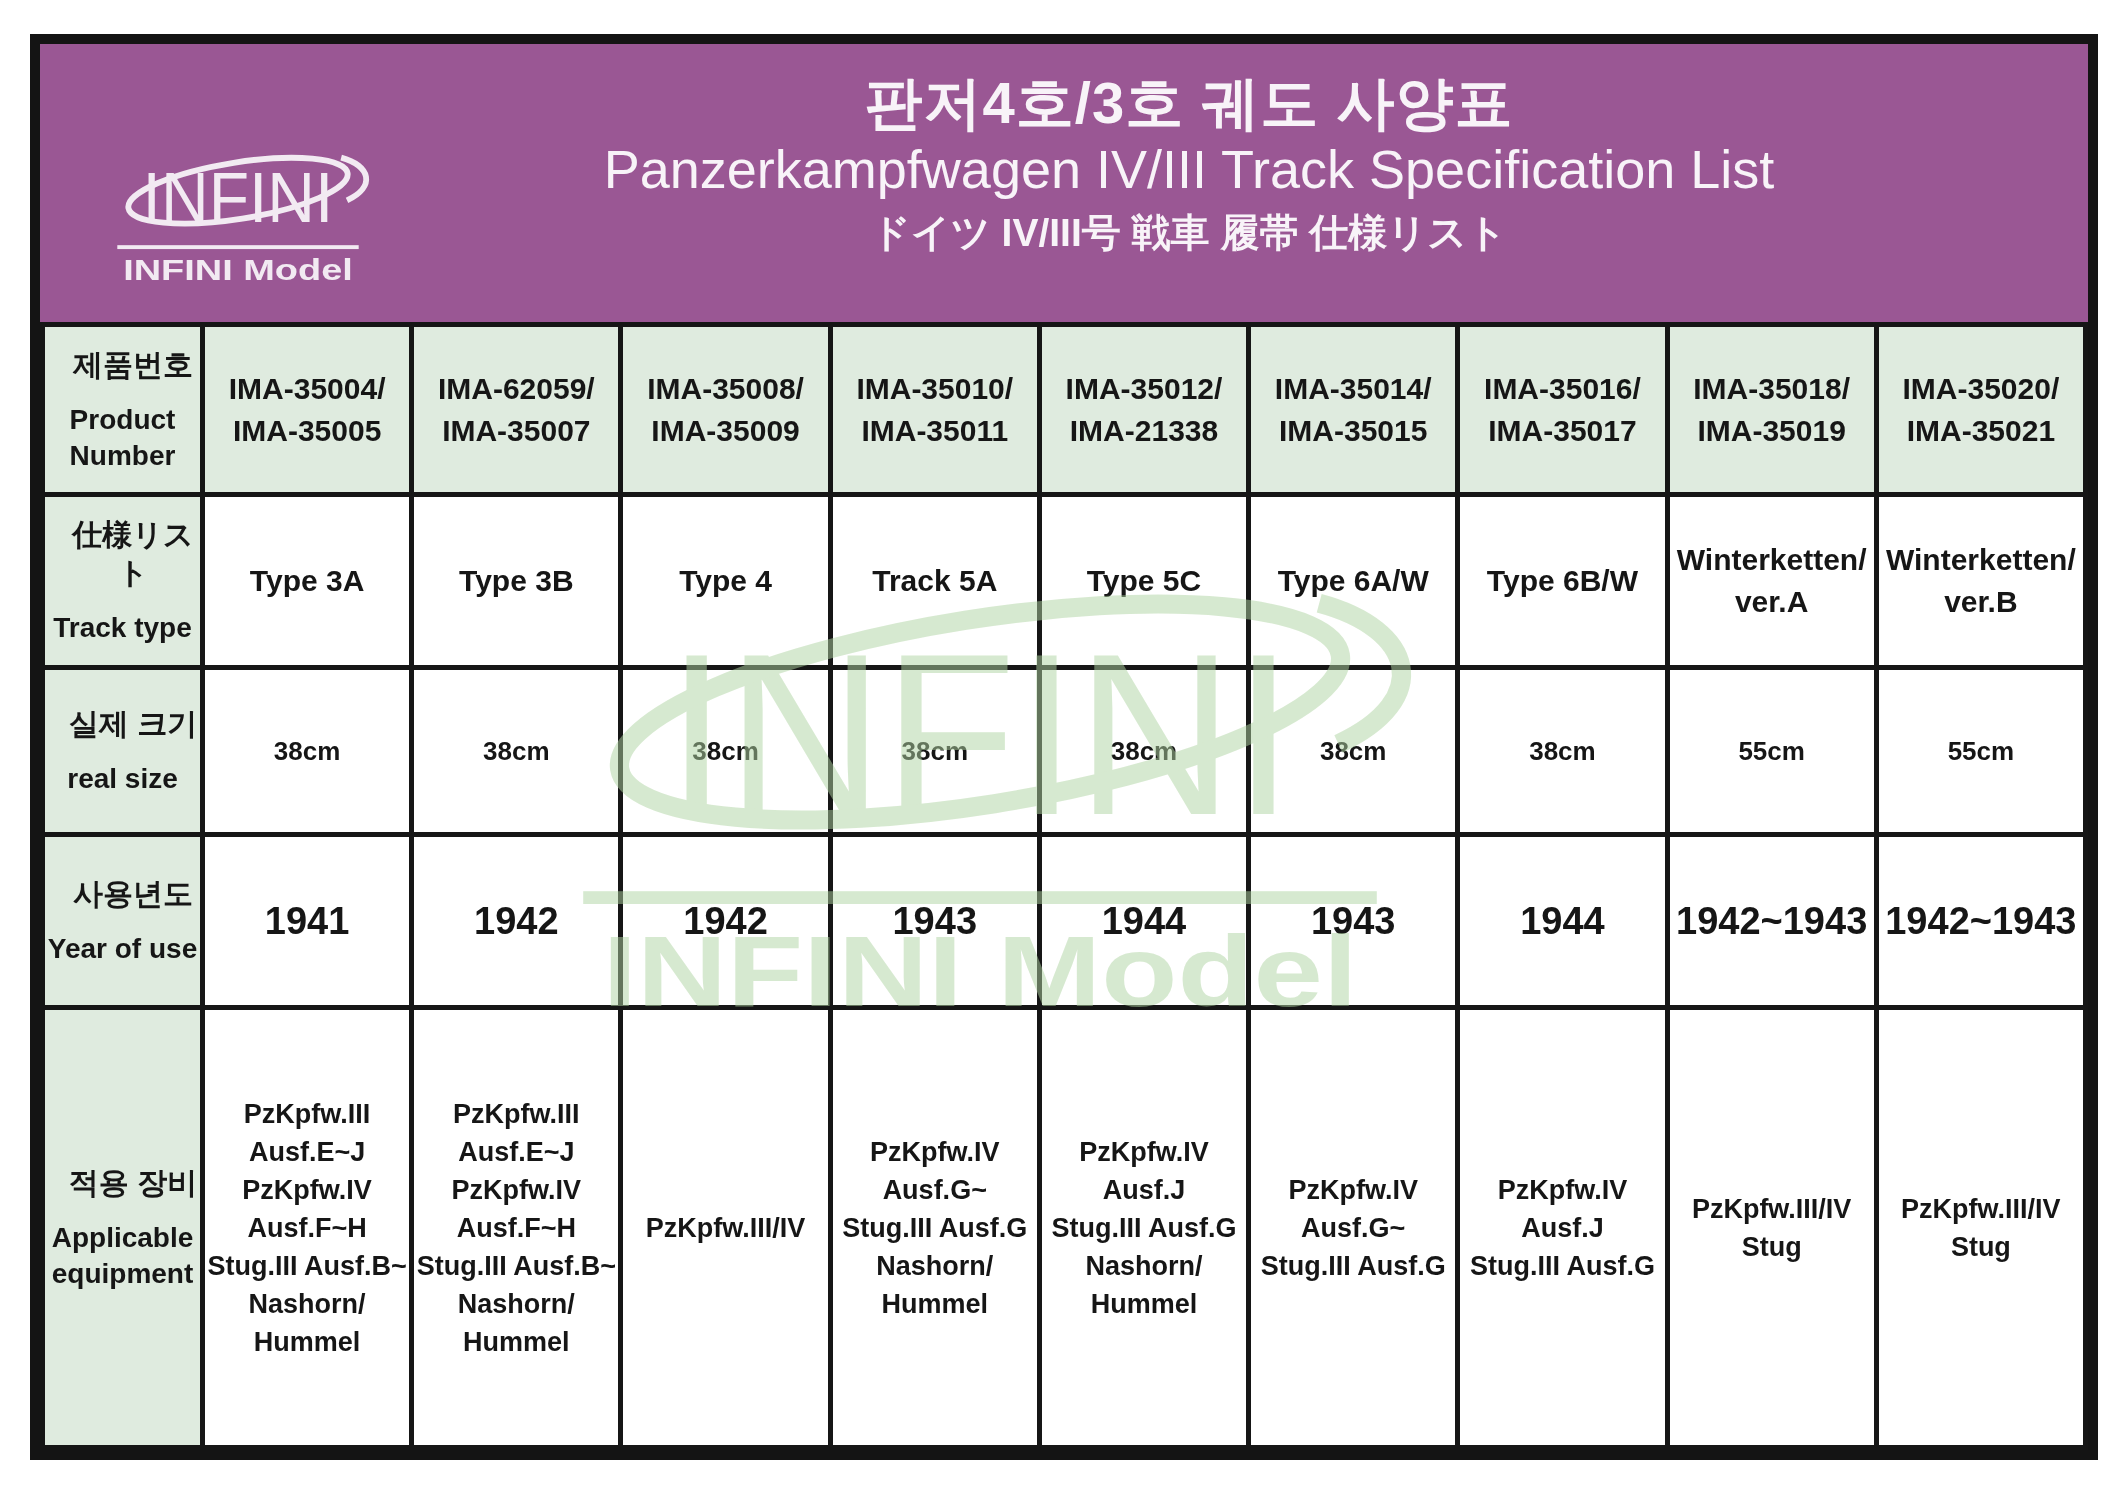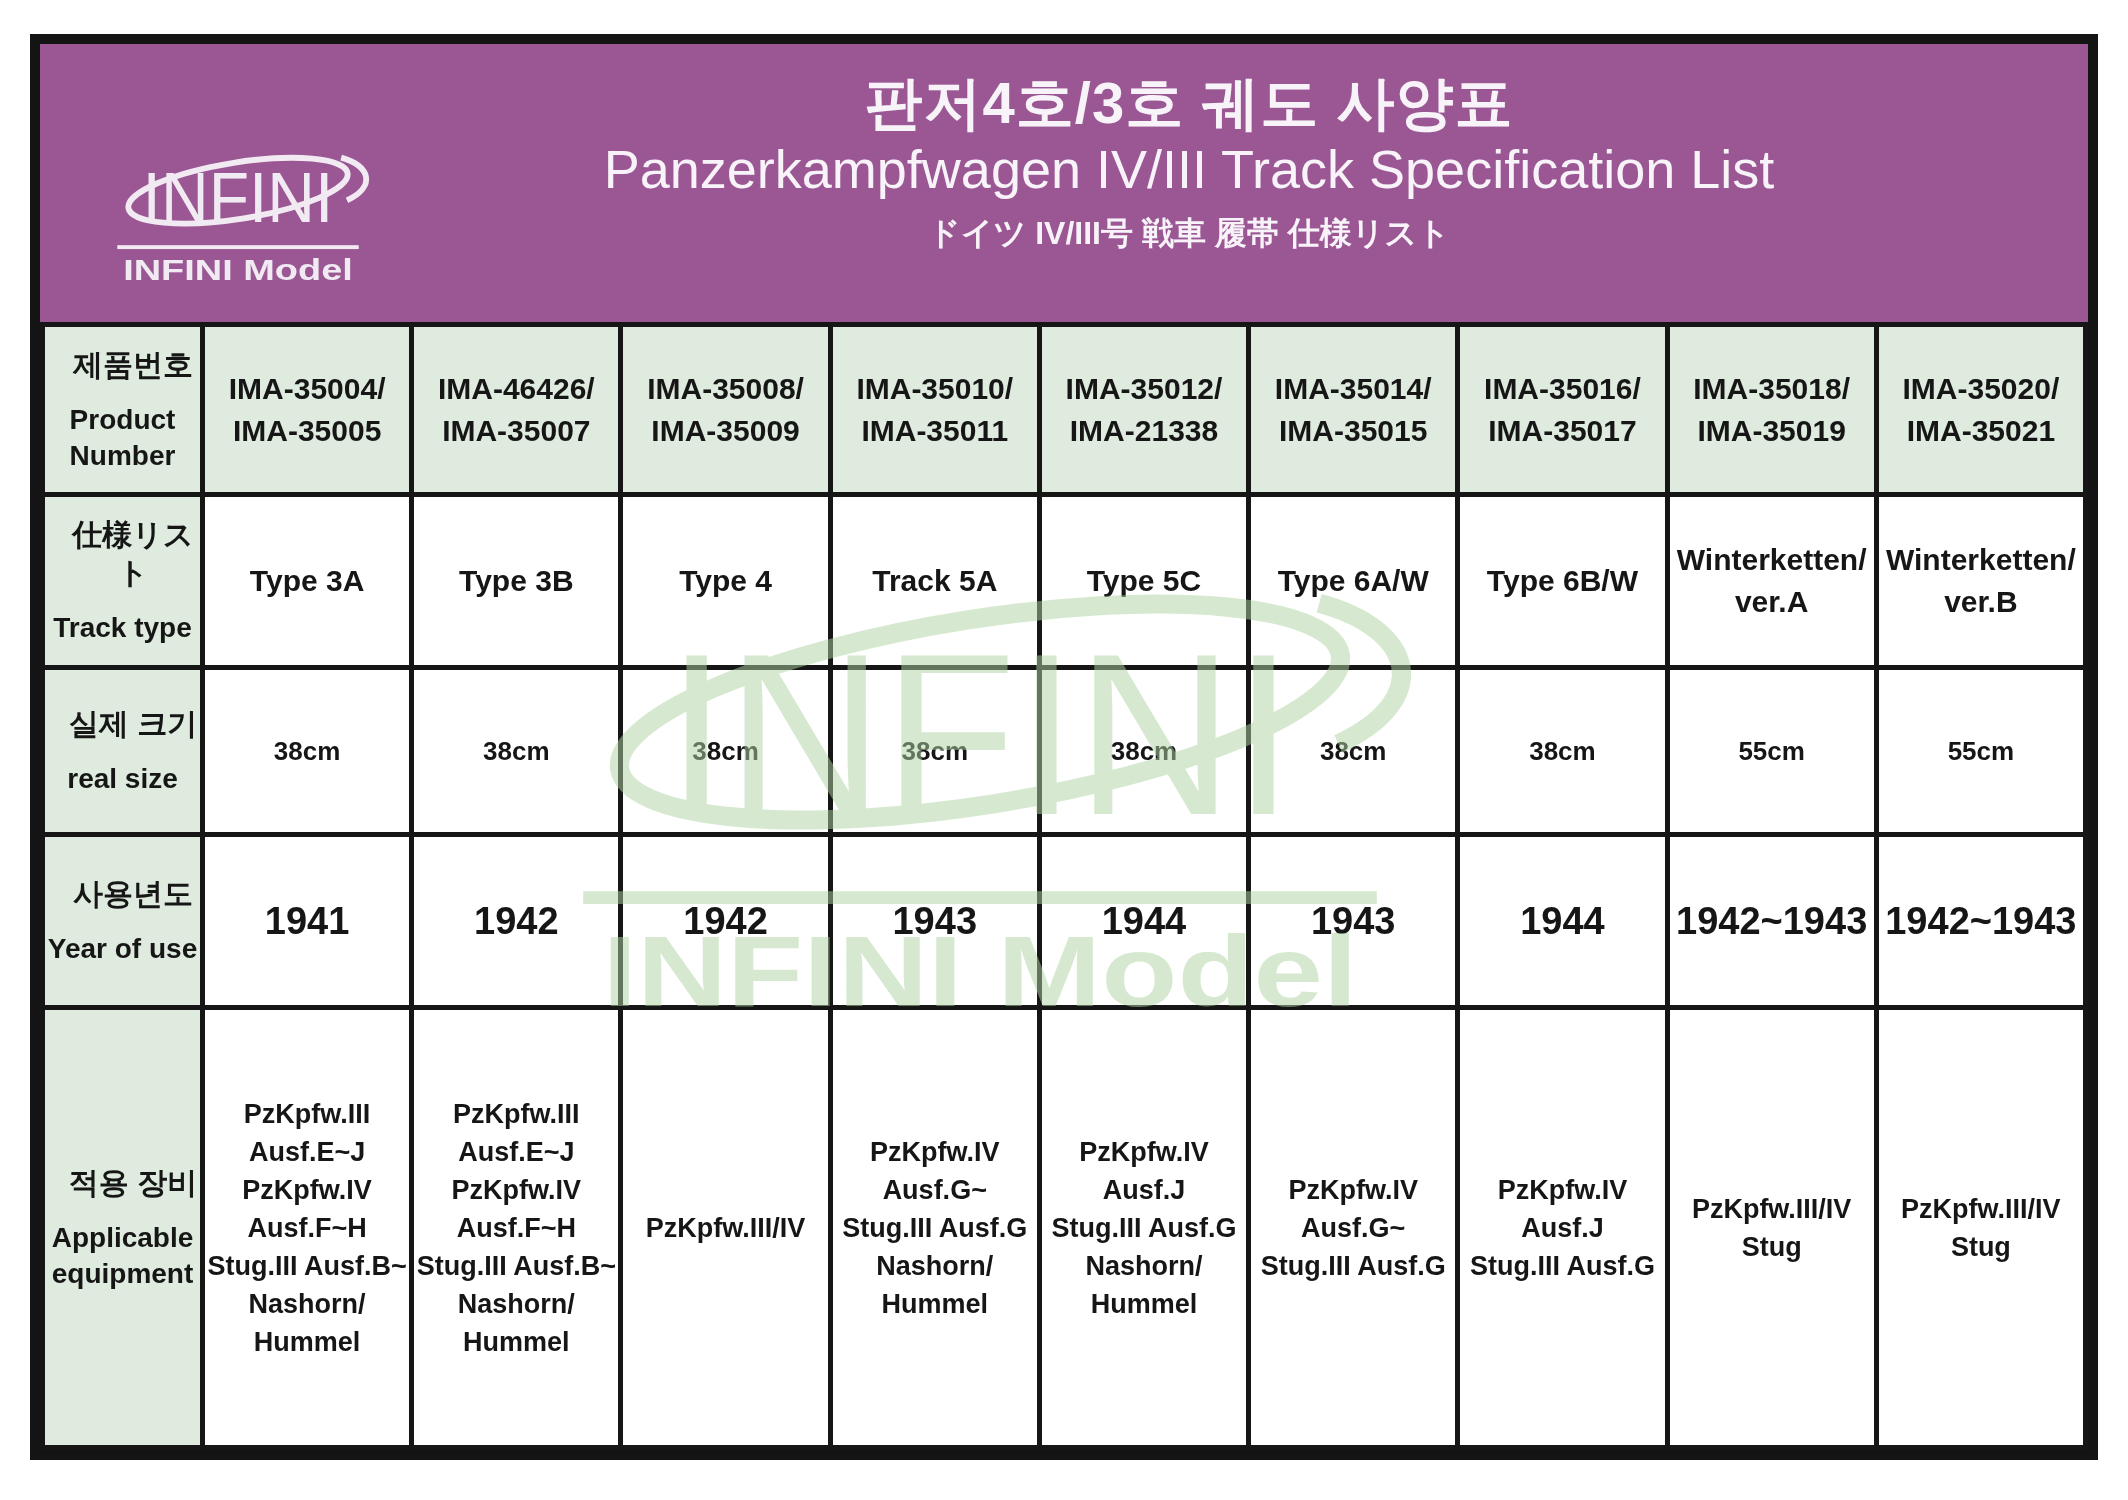--- a/index.html
+++ b/index.html
@@ -18,21 +18,21 @@
   }
   .logo{
     position:absolute;left:52px;top:88px;width:292px;height:166px;color:#F2EAF2;
   }
   .titles{
     position:absolute;left:250px;right:0;top:0;height:100%;
     text-align:center;color:#F8F3F8;
   }
   .title-ko{margin-top:28px;font-size:58px;font-weight:bold;letter-spacing:1px;line-height:62px;}
   .title-en{font-size:54px;font-weight:400;line-height:70px;letter-spacing:0px;}
-  .title-ja{font-size:32px;font-weight:bold;line-height:58px;}
+  .title-ja{font-size:39px;font-weight:bold;line-height:58px;}
   
   table.spec{
     width:100%;border-collapse:collapse;table-layout:fixed;
     height:1128px;
   }
   table.spec td,table.spec th{
     border:5px solid #161616;text-align:center;vertical-align:middle;
     padding:0;white-space:pre-line;
   }
   col.lblcol{width:160px;}
@@ -98,21 +98,21 @@
 
       <tbody>
           <tr class="r-product">
         <th class="lbl">
           <span class="ko">제품번호</span>
           <span class="en">Product
 Number</span>
         </th>
         <td>IMA-35004/
 IMA-35005</td>
-        <td>IMA-46426/
+        <td>IMA-62059/
 IMA-35007</td>
         <td>IMA-35008/
 IMA-35009</td>
         <td>IMA-35010/
 IMA-35011</td>
         <td>IMA-35012/
 IMA-21338</td>
         <td>IMA-35014/
 IMA-35015</td>
         <td>IMA-35016/

